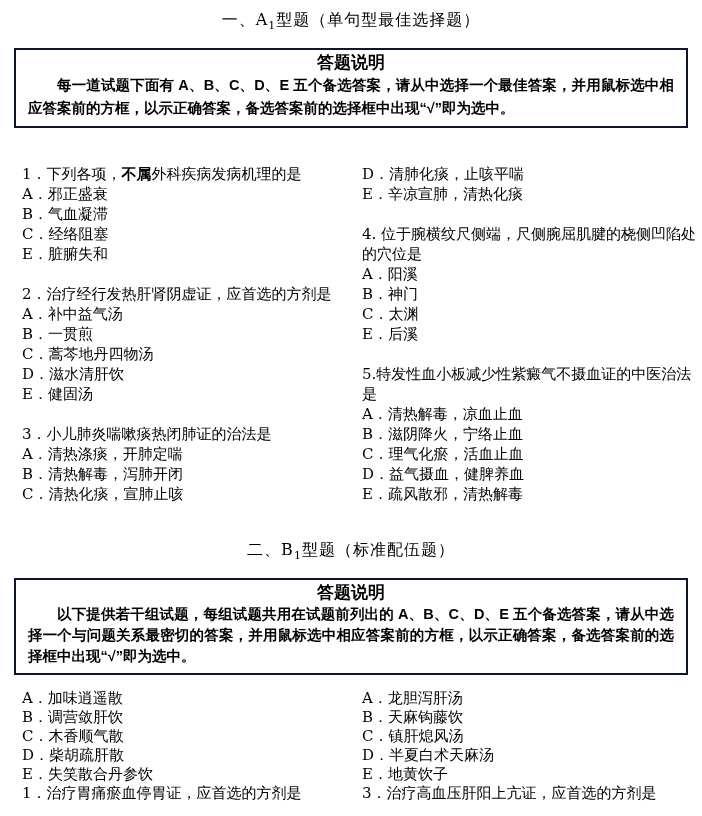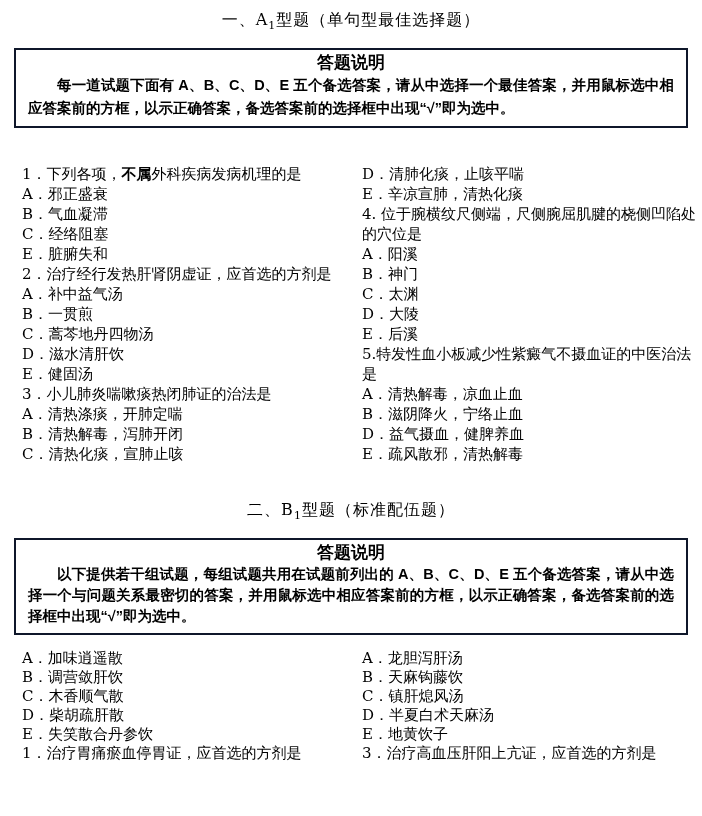--- a/index.html
+++ b/index.html
@@ -34,21 +34,21 @@
   }
   .instr-body-b { line-height:21px; }
   .qa { display:flex; }
   .qa-a { margin-top:36px; }
   .qa-b { margin-top:14px; }
   .col { width:50%; box-sizing:border-box; }
   .col-l { padding-left:22px; padding-right:8px; }
   .col-r { padding-left:11px; padding-right:0; }
   .line { font-size:15px; line-height:20px; }
   .qa-b .line { line-height:19px; }
-  .qblock + .qblock { }
+  .qblock + .qblock { margin-top:20px; }
   .b { font-weight:bold; }
 </style>
 </head>
 <body>
 
 <div class="page">
 
   <h1 class="sec-heading"><span>一、A</span><sub>1</sub><span>型题（单句型最佳选择题）</span></h1>
 
   <div class="instr-box">
@@ -98,30 +98,30 @@
             <div class="line">E．辛凉宣肺，清热化痰</div>
           </div>
       </div>
 
       <div class="qblock">
         <div class="line">4. 位于腕横纹尺侧端，尺侧腕屈肌腱的桡侧凹陷处的穴位是</div>
         <div>
             <div class="line">A．阳溪</div>
             <div class="line">B．神门</div>
             <div class="line">C．太渊</div>
-            <div class="line">D．大陵</div>
             <div class="line">E．后溪</div>
           </div>
       </div>
 
       <div class="qblock">
         <div class="line">5.特发性血小板减少性紫癜气不摄血证的中医治法是</div>
         <div>
             <div class="line">A．清热解毒，凉血止血</div>
             <div class="line">B．滋阴降火，宁络止血</div>
+            <div class="line">C．理气化瘀，活血止血</div>
             <div class="line">D．益气摄血，健脾养血</div>
             <div class="line">E．疏风散邪，清热解毒</div>
           </div>
       </div>
 
     </div>
   </div>
 
   <h1 class="sec-heading sec-heading-b"><span>二、B</span><sub>1</sub><span>型题（标准配伍题）</span></h1>
 

